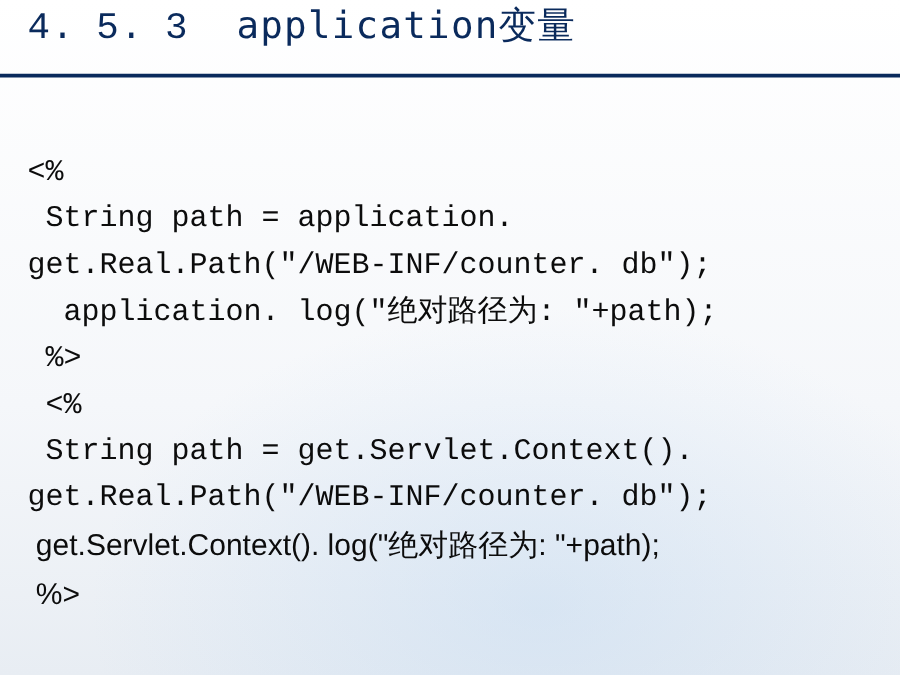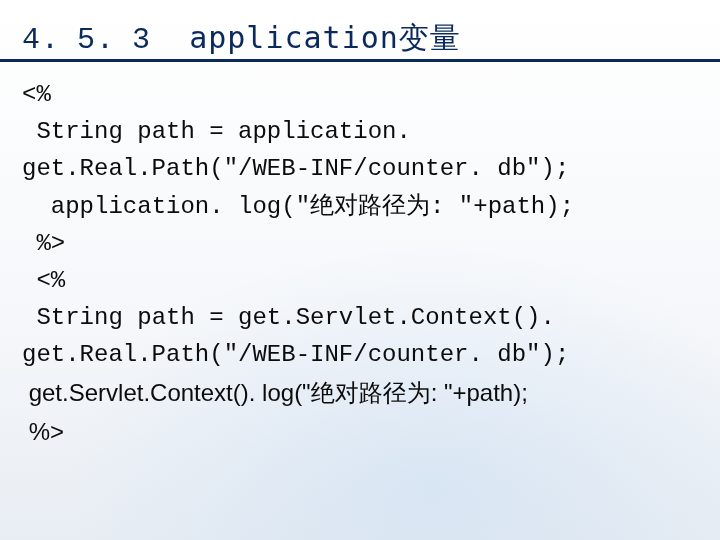--- a/index.html
+++ b/index.html
@@ -7,41 +7,42 @@
   .slide{
     position:relative;width:720px;height:540px;
     background:
       radial-gradient(ellipse 600px 400px at 60% 90%, rgba(180,210,240,.35), rgba(255,255,255,0) 60%),
       linear-gradient(180deg,#ffffff 0%,#f5f7fa 60%,#e8edf3 100%);
     box-sizing:border-box;
   }
   .header{
     height:62px;
     border-bottom:3px solid #0a2a5c;
-    display:flex;align-items:flex-end;
+    display:flex;align-items:flex-start;
     padding-left:22px;
     box-sizing:border-box;
   }
   .header h1{
     margin:0;
     font-size:30px;
     font-weight:400;
     letter-spacing:1px;
     font-family:"SimHei","Microsoft YaHei",monospace;
     color:#0a2a5c;
   }
   .header h1 .num{font-family:Consolas,"Courier New",monospace;word-spacing:-2px;}
   .body{
     padding:14px 22px 0 22px;
     font-family:Consolas,"Courier New",monospace;
     font-size:24px;
     line-height:1.55;
     color:#0c0c0c;
     white-space:pre-wrap;
     word-break:break-word;
+    margin-top:44px;
   }
   .body .alt{
     font-family:"Microsoft YaHei","SimHei",Arial,sans-serif;
   }
 </style>
 </head>
 <body>
 <div class="slide">
 
   <div class="header">

